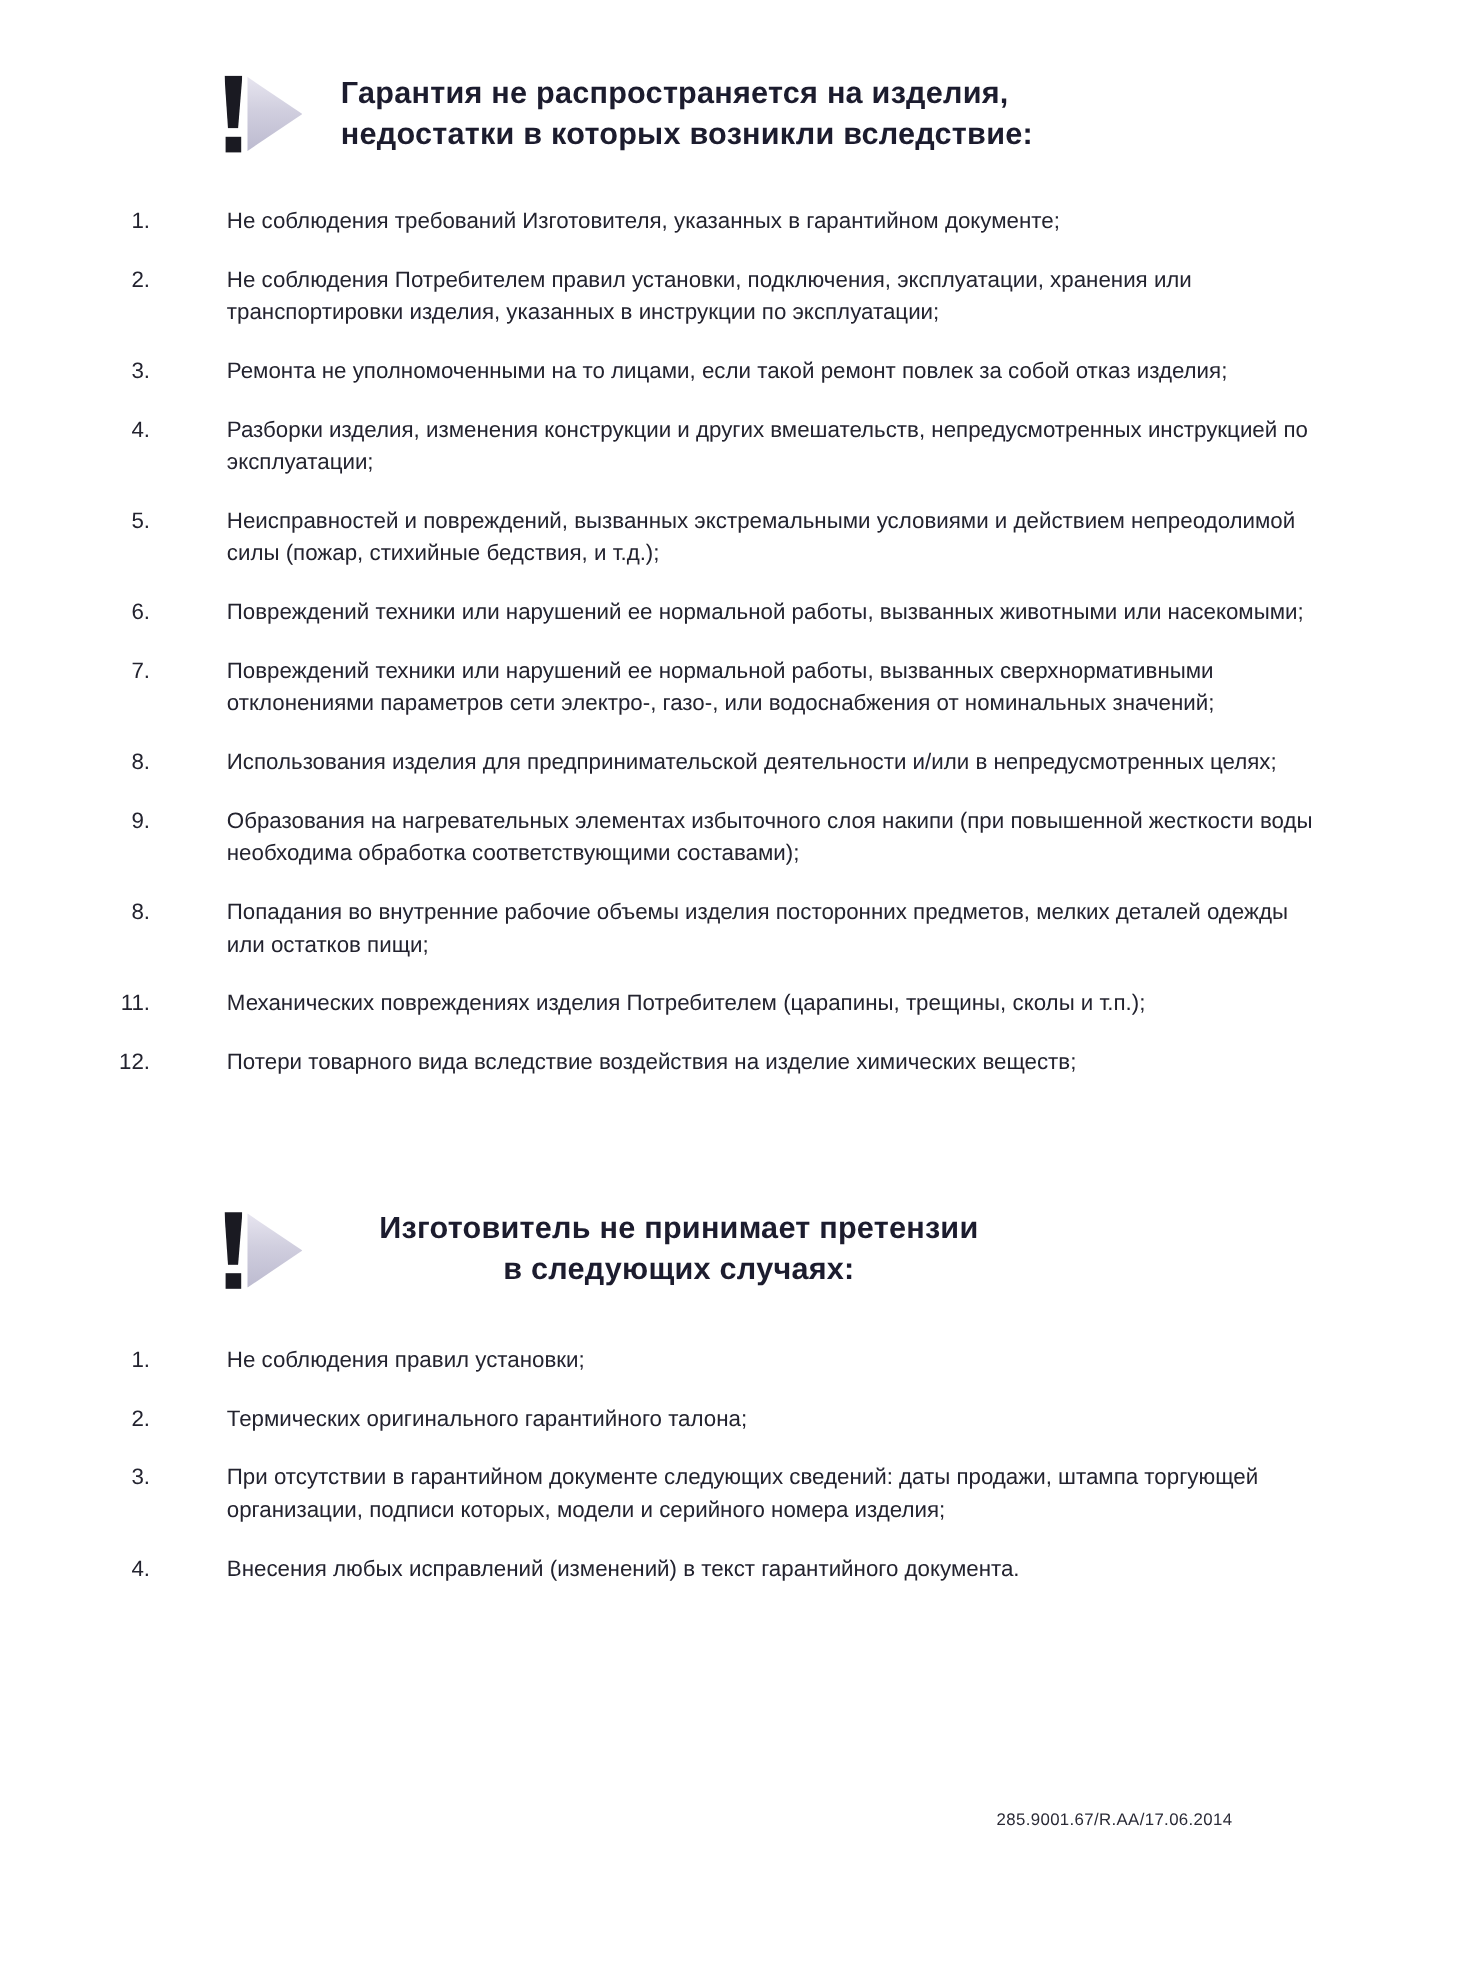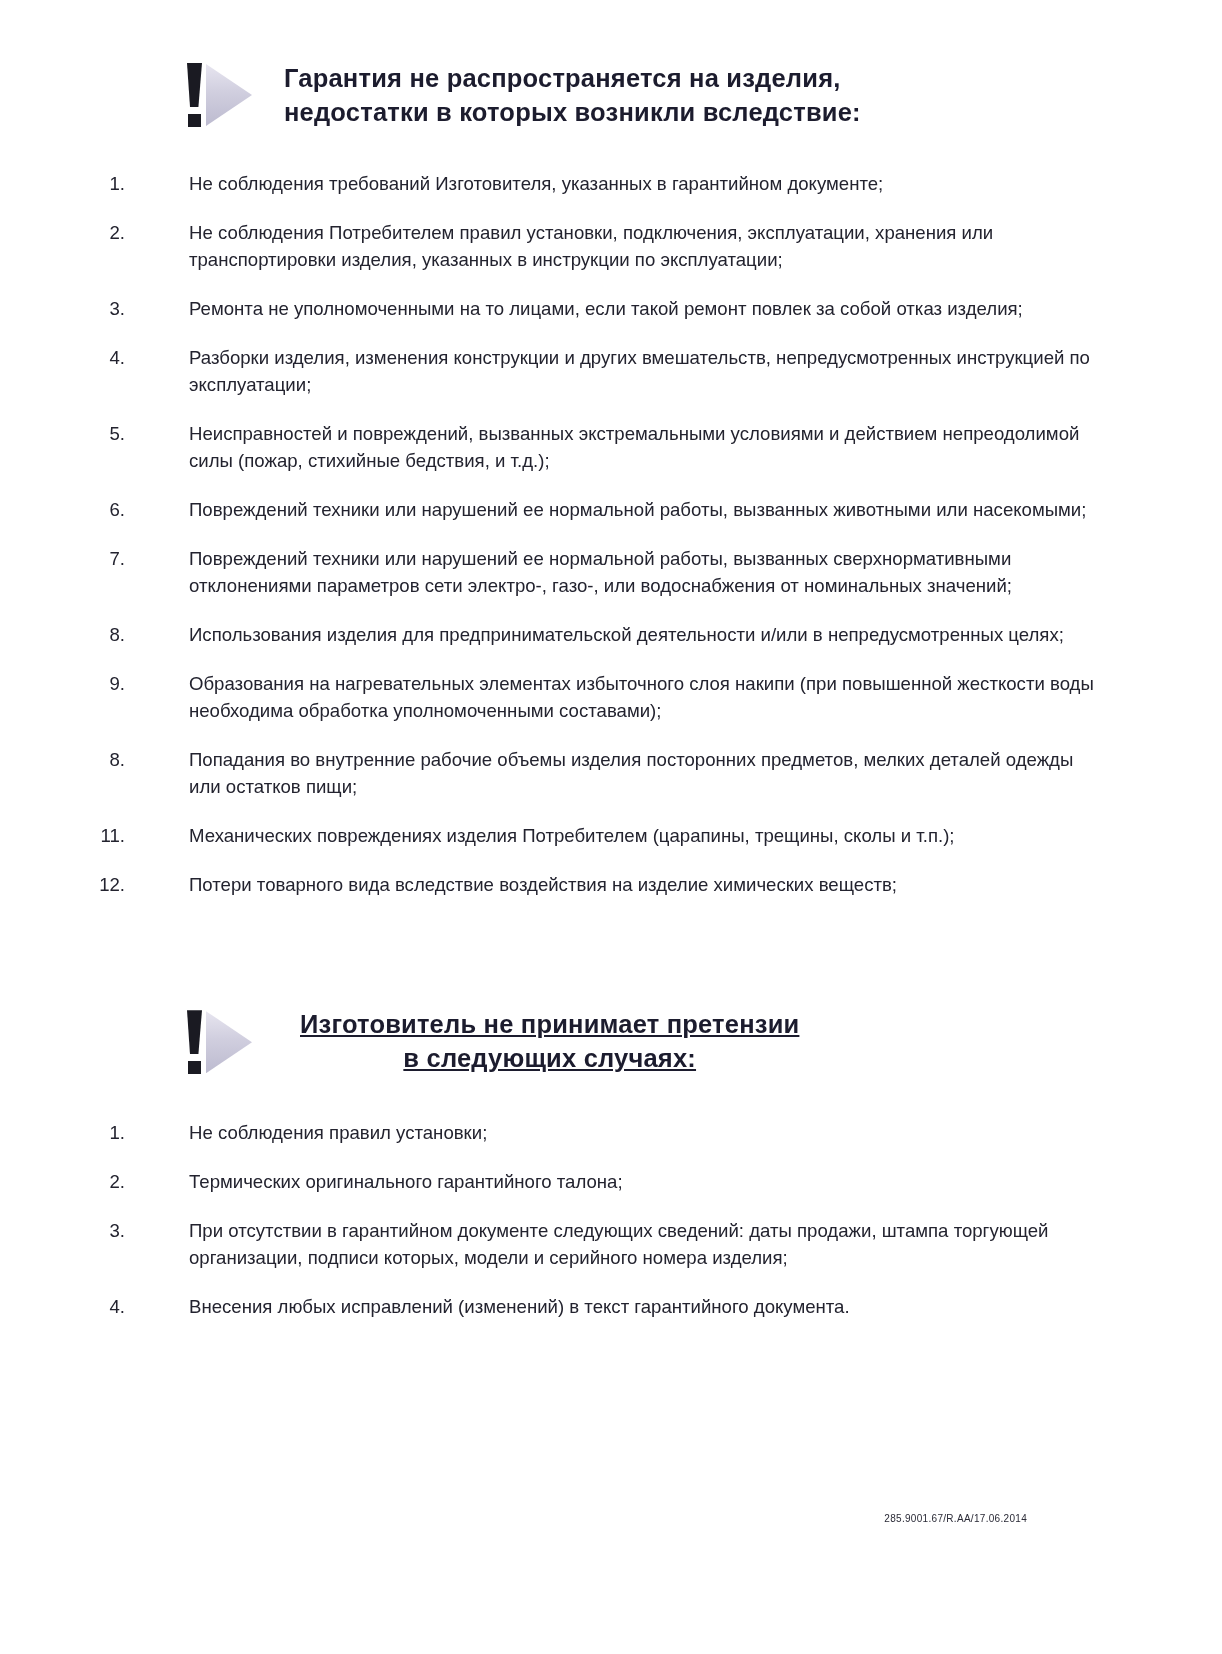--- a/index.html
+++ b/index.html
@@ -75,22 +75,21 @@
     color: #1c1c2e;
     font-weight: bold;
     font-size: 25.5px;
     line-height: 1.32;
     letter-spacing: .2px;
     margin-left: 22px;
     white-space: pre-line;
   }
   .heading-text.centered {
     text-align: center;
-    margin-left: 38px;
-    text-decoration: underline;
+    margin-left: 54px;
   }
 
   
   .list {
     padding-left: 95px;
     padding-right: 118px;
   }
   .list-item {
     display: flex;
     align-items: flex-start;
@@ -109,21 +108,21 @@
   .list-item .txt {
     flex: 1 1 auto;
     margin-left: 48px;
   }
 
   
   .footer {
     position: absolute;
     right: 195px;
     bottom: 130px;
-    font-size: 10px;
+    font-size: 14px;
     color: #2a2a36;
     letter-spacing: .3px;
   }
 </style>
 </head>
 <body>
 
 <div class="page">
 
   <div style="height:62px"></div>
@@ -179,21 +178,21 @@
       <span class="txt">Повреждений техники или нарушений ее нормальной работы, вызванных сверхнормативными отклонениями параметров сети электро-, газо-, или водоснабжения от номинальных значений;</span>
     </div>
 
     <div class="list-item" style="margin-bottom:22px">
       <span class="num">8.</span>
       <span class="txt">Использования изделия для предпринимательской деятельности и/или в непредусмотренных целях;</span>
     </div>
 
     <div class="list-item" style="margin-bottom:22px">
       <span class="num">9.</span>
-      <span class="txt">Образования на нагревательных элементах избыточного слоя накипи (при повышенной жесткости воды необходима обработка уполномоченными составами);</span>
+      <span class="txt">Образования на нагревательных элементах избыточного слоя накипи (при повышенной жесткости воды необходима обработка соответствующими составами);</span>
     </div>
 
     <div class="list-item" style="margin-bottom:22px">
       <span class="num">8.</span>
       <span class="txt">Попадания во внутренние рабочие объемы изделия посторонних предметов, мелких деталей одежды или остатков пищи;</span>
     </div>
 
     <div class="list-item" style="margin-bottom:22px">
       <span class="num">11.</span>
       <span class="txt">Механических повреждениях изделия Потребителем (царапины, трещины, сколы и т.п.);</span>

